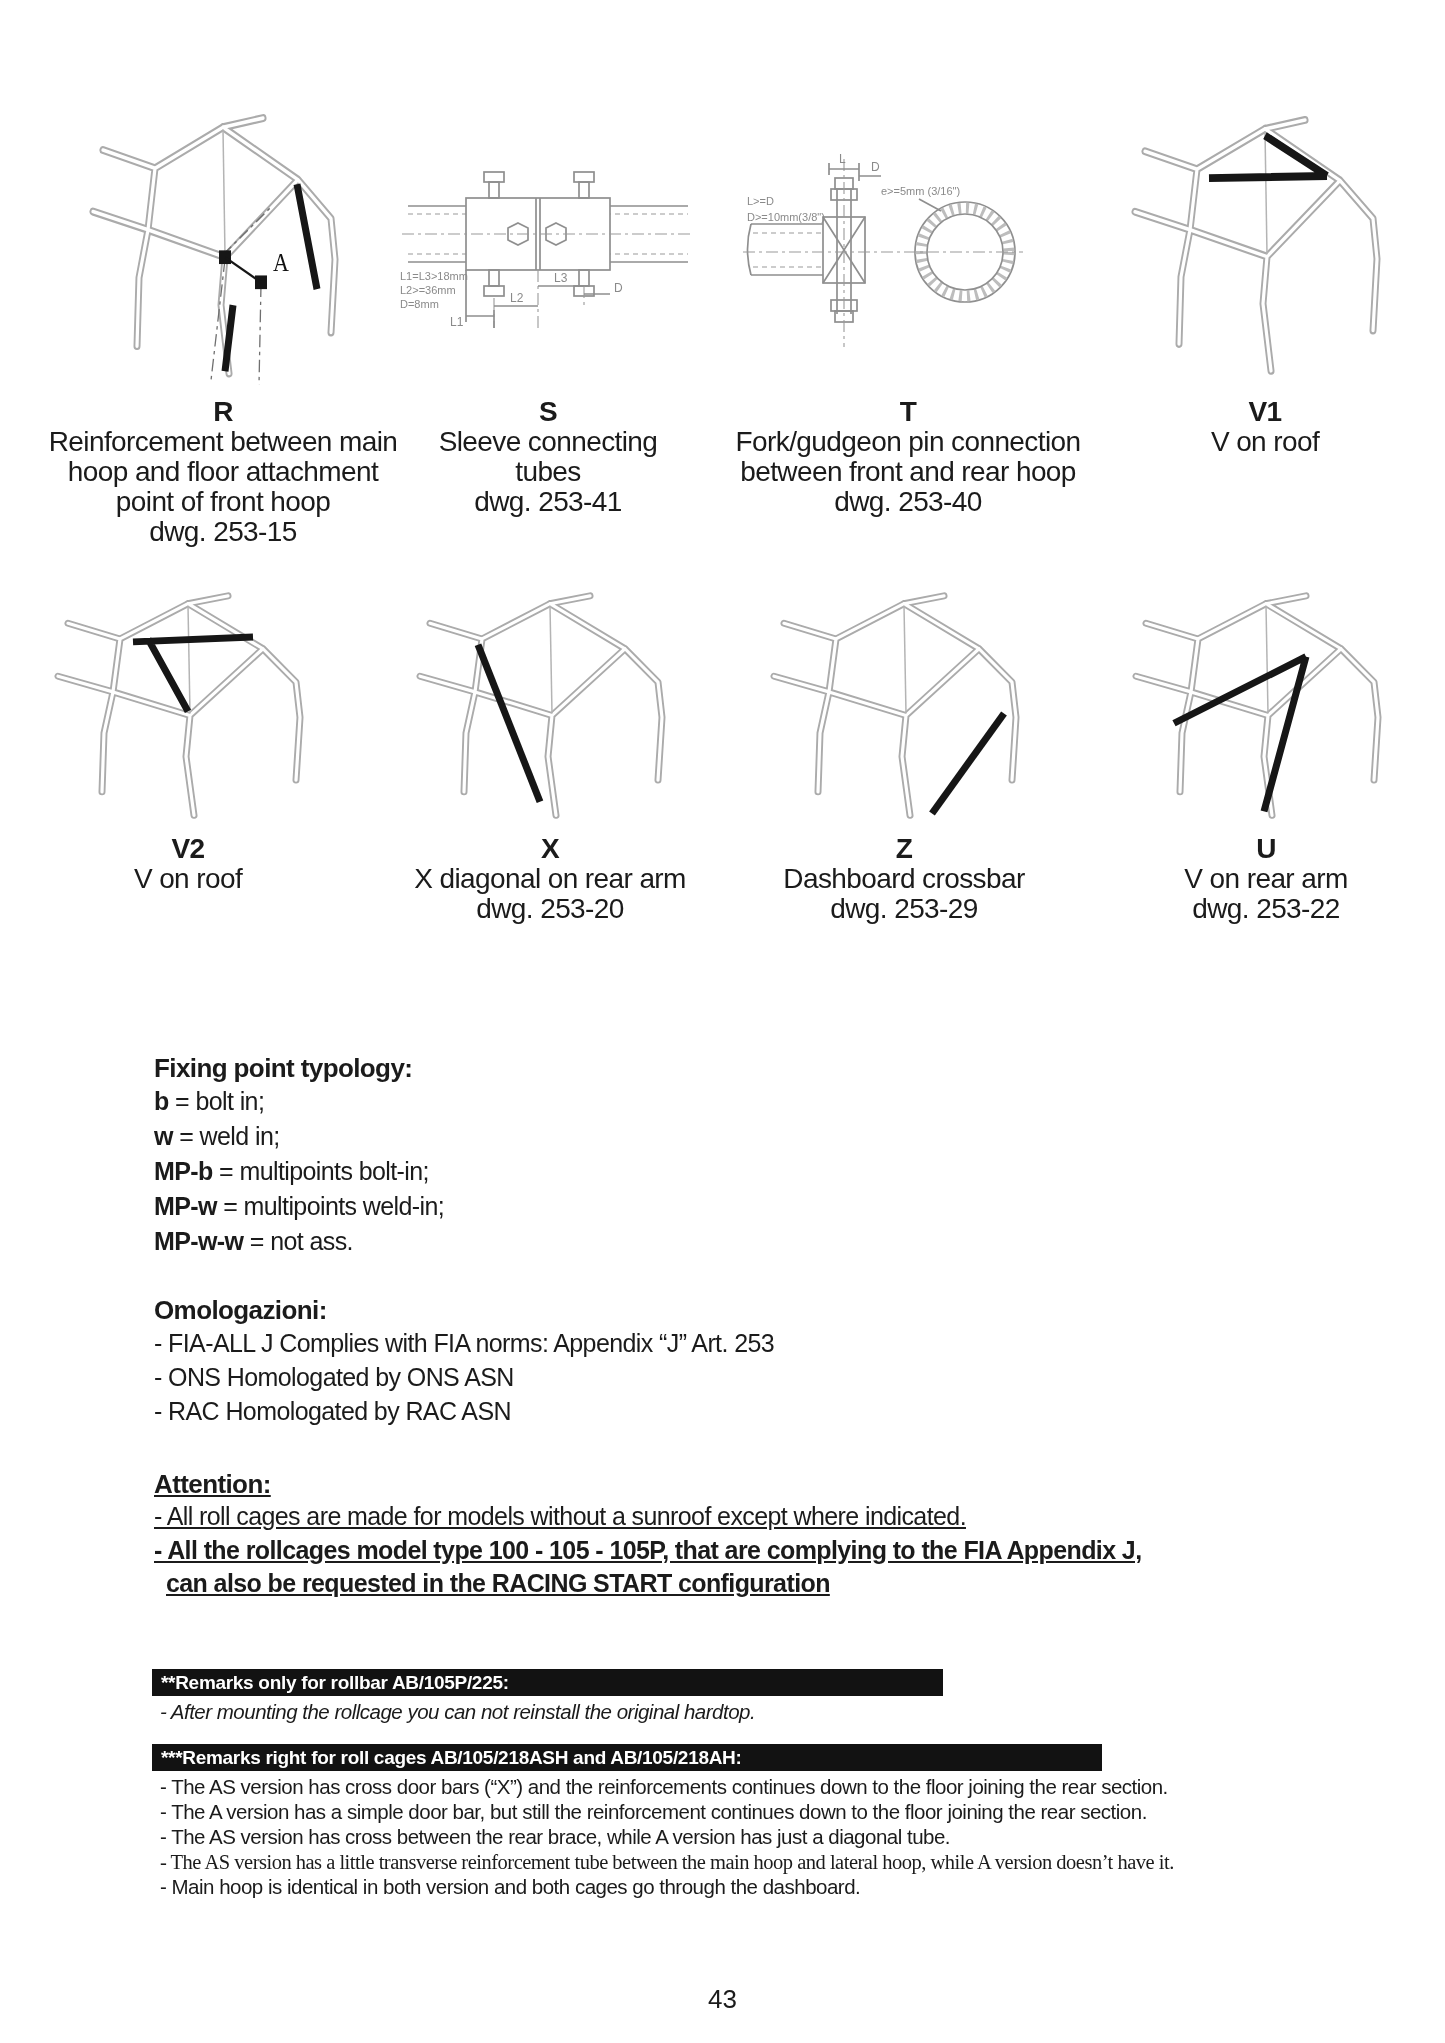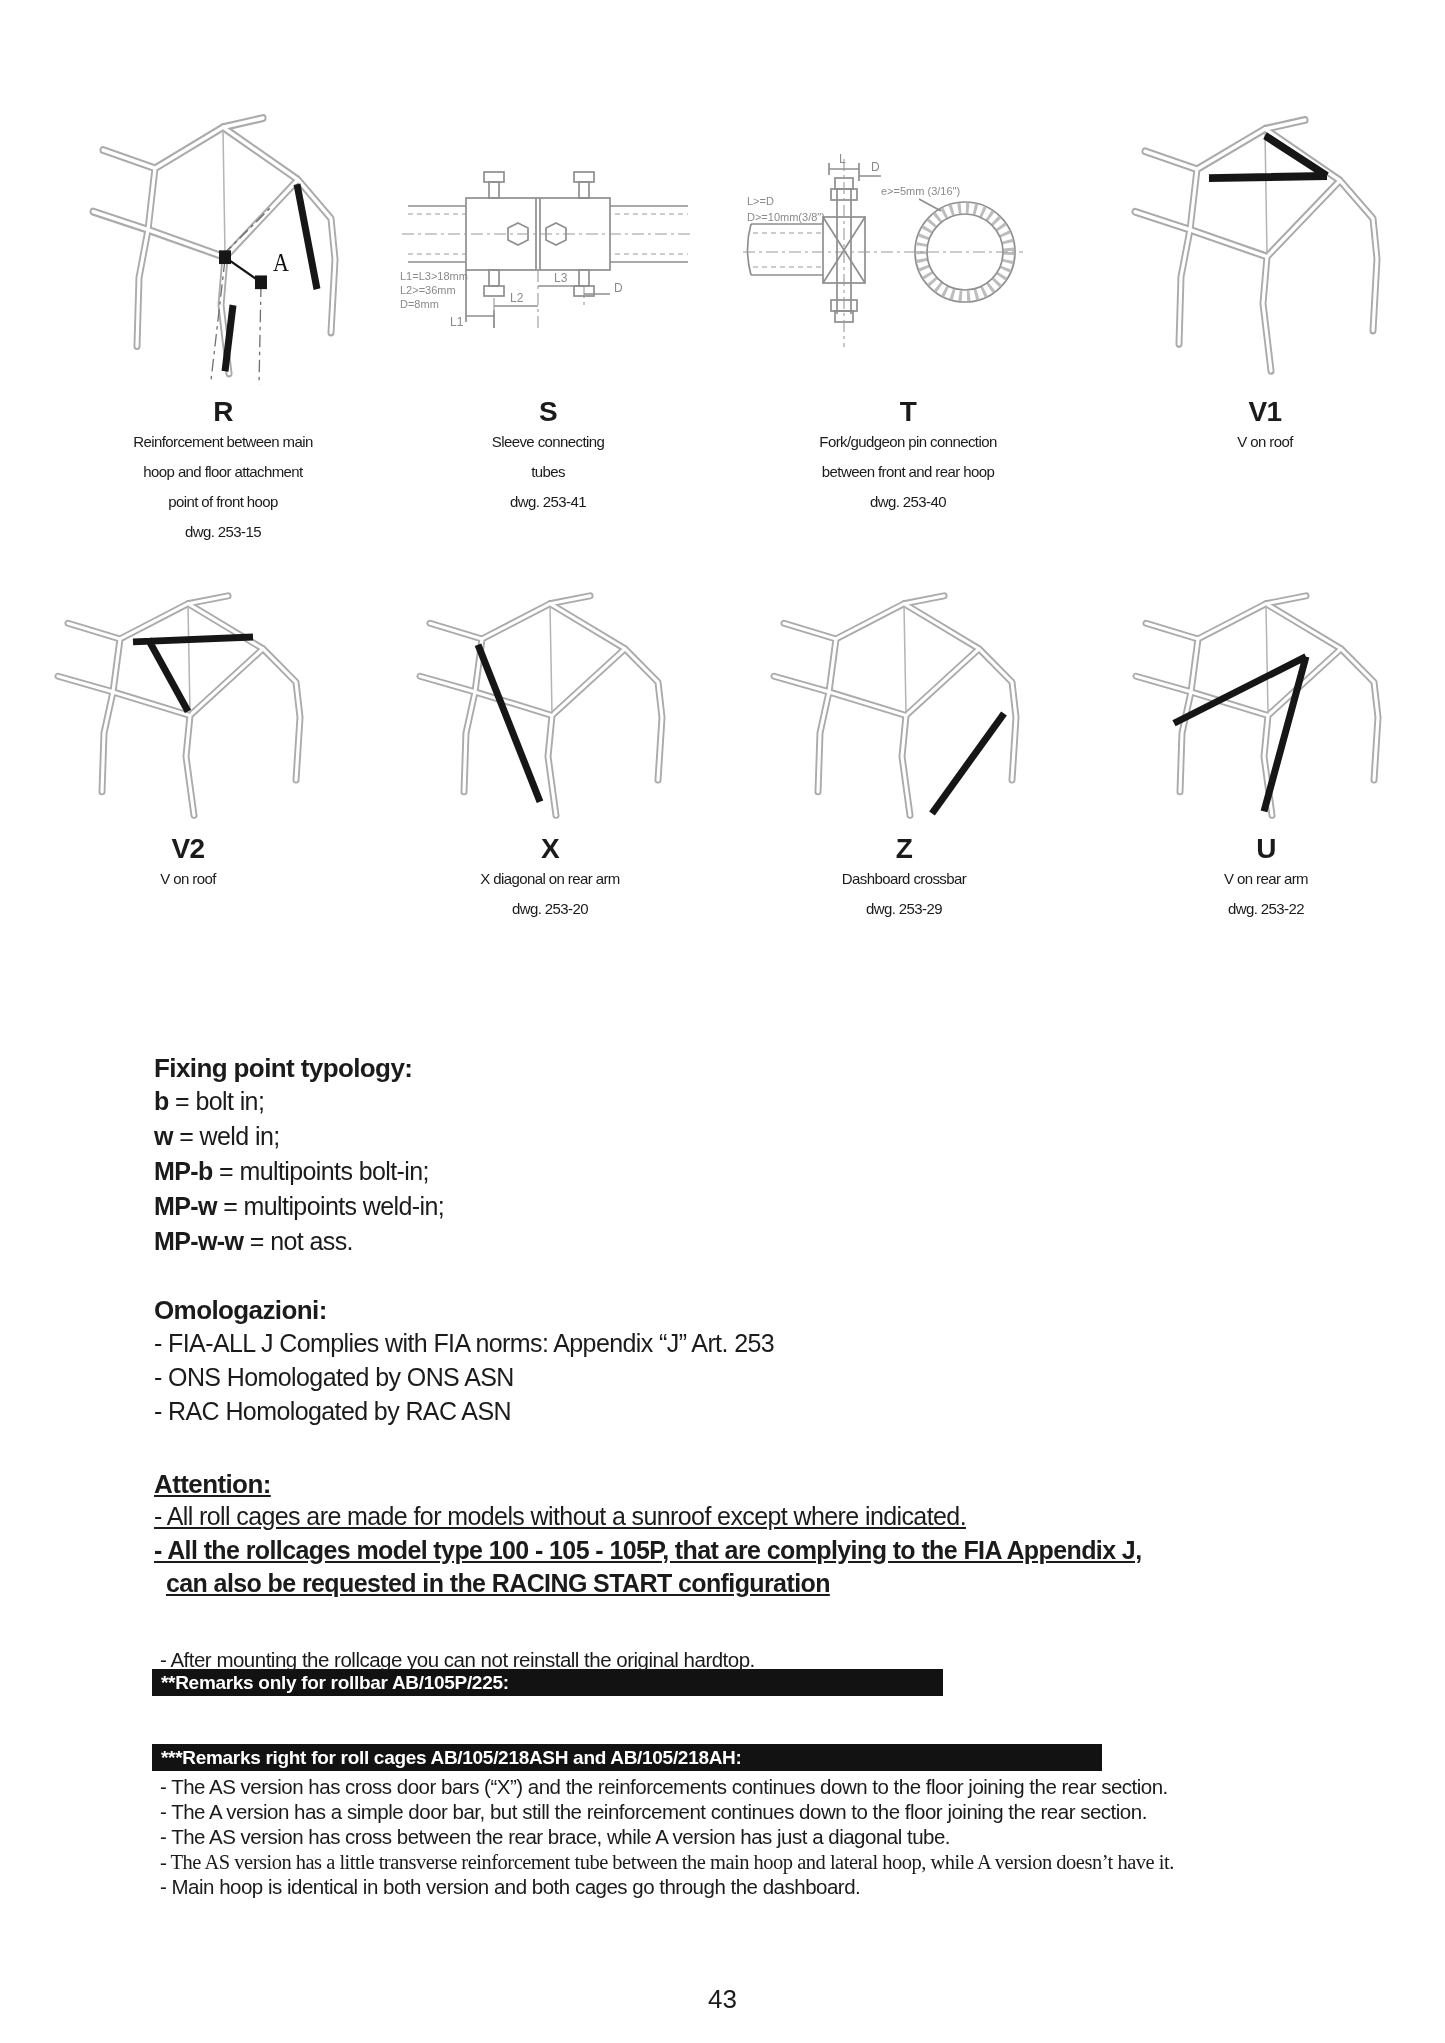--- a/index.html
+++ b/index.html
@@ -6,21 +6,21 @@
   .page{position:relative;width:1445px;height:2043px;background:#ffffff;margin:0 auto;
         font-family:"Liberation Sans", sans-serif;color:#1b1b1b;overflow:hidden;}
 
   
   .figure{position:absolute;width:340px;display:flex;flex-direction:column;align-items:center;}
   .figure.row1{top:105px;}
   .figure.row2{top:586px;}
   .figure.row1 .diagram{height:292px;display:flex;align-items:center;justify-content:center;}
   .figure.row2 .diagram{height:248px;display:flex;align-items:center;justify-content:center;}
   .fig-label{font-size:28px;font-weight:bold;line-height:30px;letter-spacing:-0.5px;text-align:center;}
-  .cap-line{font-size:15px;line-height:30px;letter-spacing:-0.6px;text-align:center;white-space:nowrap;}
+  .cap-line{font-size:28px;line-height:30px;letter-spacing:-0.6px;text-align:center;white-space:nowrap;}
 
   
   svg{display:block;}
   .tube{stroke:#ababab;stroke-width:7;fill:none;stroke-linecap:round;stroke-linejoin:round;}
   .tube-core{stroke:#ffffff;stroke-width:3.2;fill:none;stroke-linecap:round;stroke-linejoin:round;}
   .thinline{stroke:#b4b4b4;stroke-width:1.5;fill:none;}
   .hl{stroke:#161616;stroke-width:7;fill:none;stroke-linecap:butt;}
   .hl-thin{stroke:#161616;stroke-width:2;fill:none;}
   .dashdot{stroke:#6f6f6f;stroke-width:1.3;fill:none;stroke-dasharray:11 4 3 4;}
   .tech{stroke:#8f8f8f;stroke-width:1.7;fill:none;}
@@ -270,21 +270,21 @@
   </div>
 
   <div class="tsection" style="top:1468px;text-decoration:underline;">
     <div class="thead">Attention:</div>
     <div class="titem att-item">- All roll cages are made for models without a sunroof except where indicated.</div>
     <div class="titem att-item bold">- All the rollcages model type 100 - 105 - 105P, that are complying to the FIA Appendix J,</div>
     <div class="titem att-item bold indent">can also be requested in the RACING START configuration</div>
   </div>
 
   <div class="black-bar" style="top:1669px;width:791px;">**Remarks only for rollbar AB/105P/225:</div>
-  <div class="remark-line" style="top:1648px;">- After mounting the rollcage you can not reinstall the original hardtop.</div>
+  <div class="remark-line" style="top:1700px;font-style:italic;">- After mounting the rollcage you can not reinstall the original hardtop.</div>
 
   <div class="black-bar" style="top:1744px;width:950px;">***Remarks right for roll cages AB/105/218ASH and AB/105/218AH:</div>
   <div class="remark-line" style="top:1775px;">- The AS version has cross door bars (“X”) and the reinforcements continues down to the floor joining the rear section.</div>
   <div class="remark-line" style="top:1800px;">- The A version has a simple door bar, but still the reinforcement continues down to the floor joining the rear section.</div>
   <div class="remark-line" style="top:1825px;">- The AS version has cross between the rear brace, while A version has just a diagonal tube.</div>
   <div class="remark-line" style="top:1850px;font-family:Liberation Serif, serif;">- The AS version has a little transverse reinforcement tube between the main hoop and lateral hoop, while A version doesn’t have it.</div>
   <div class="remark-line" style="top:1875px;">- Main hoop is identical in both version and both cages go through the dashboard.</div>
 
   <div class="page-number">43</div>
 

